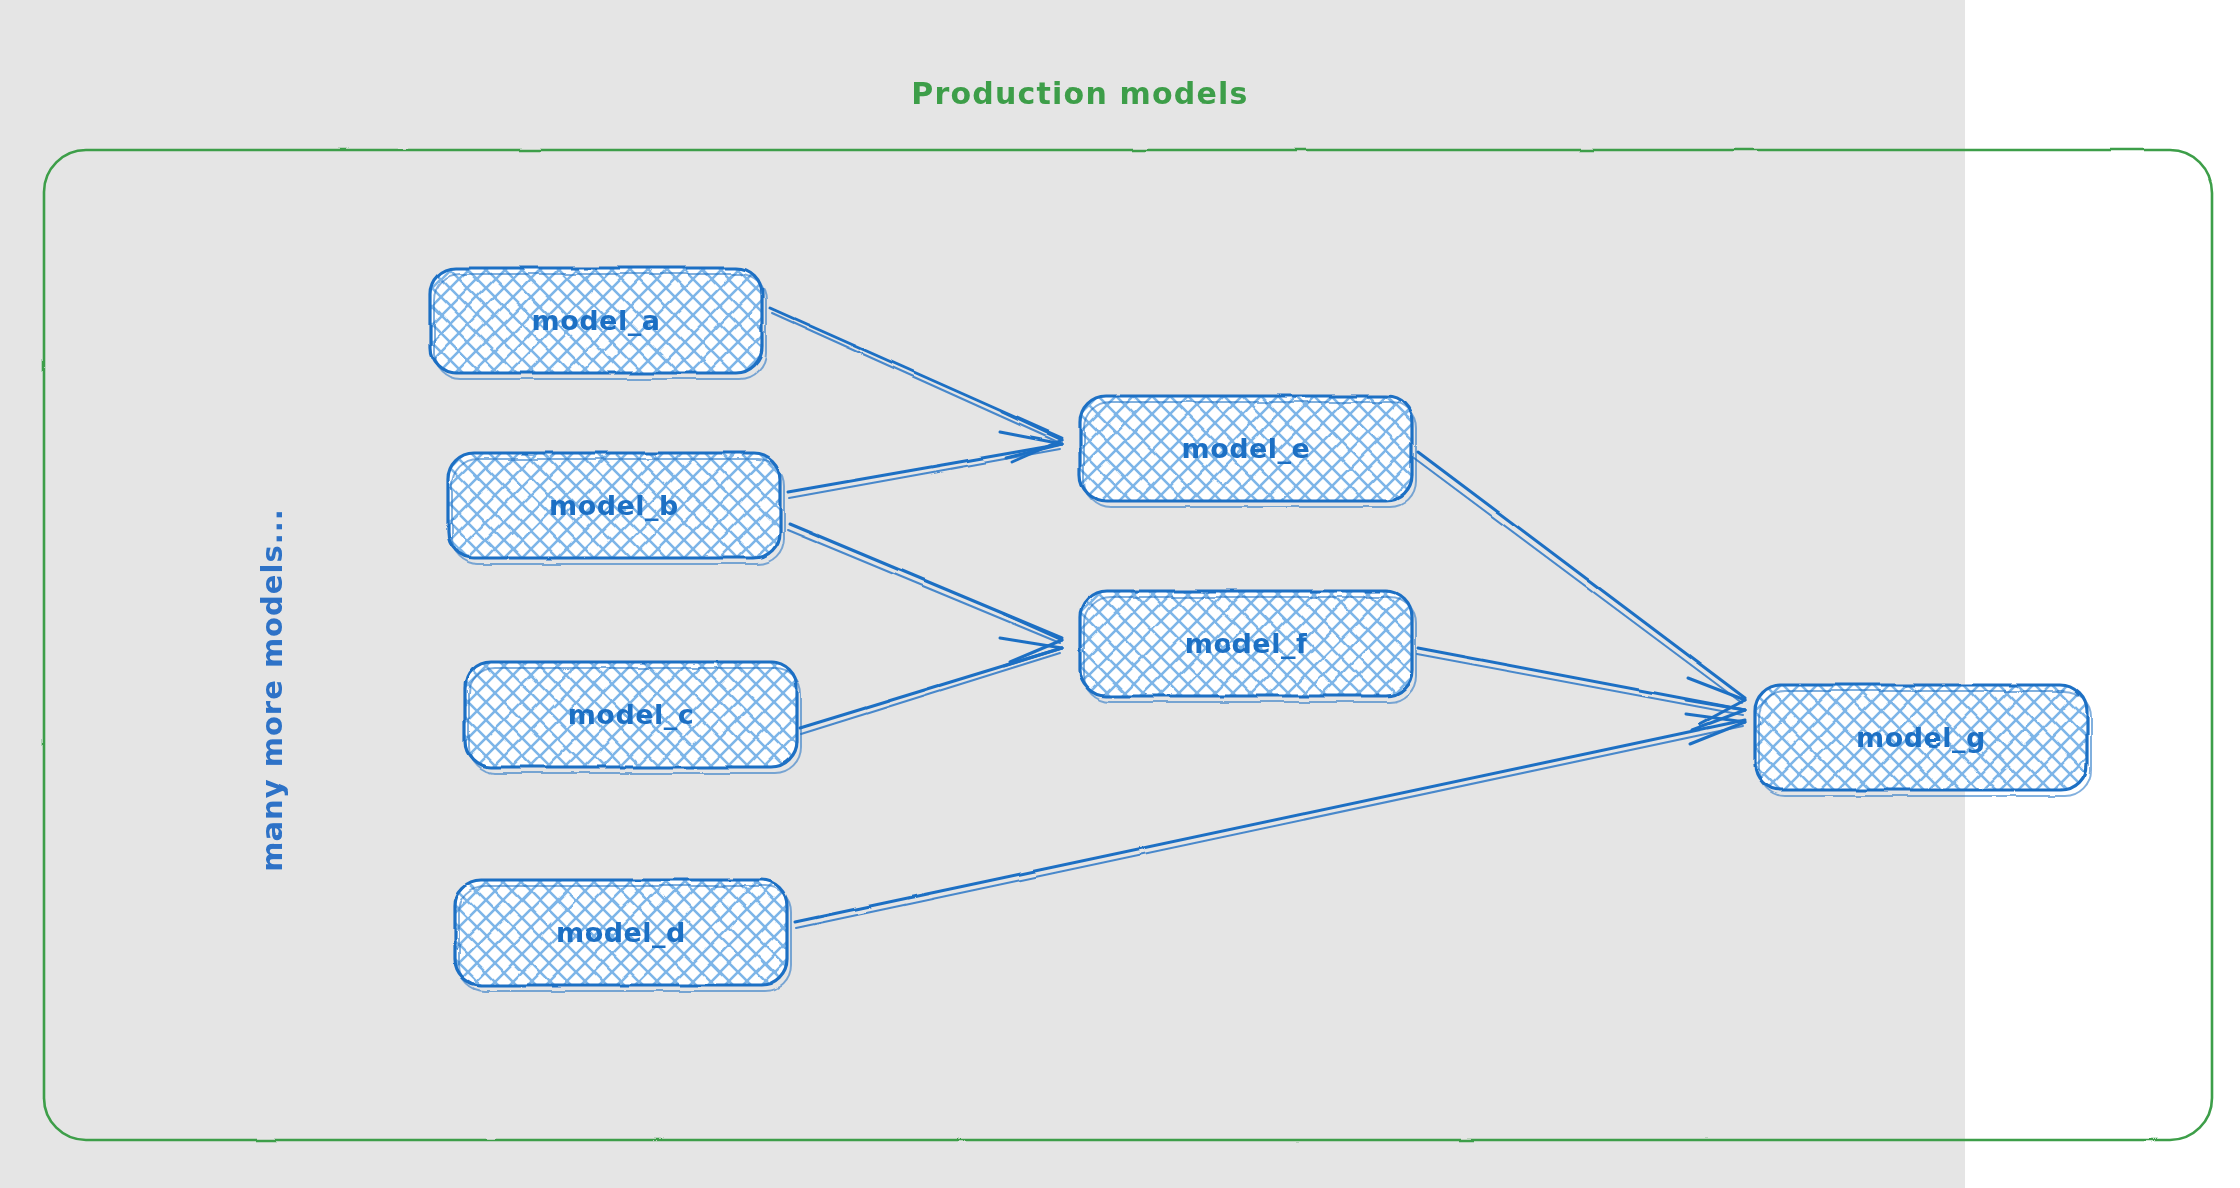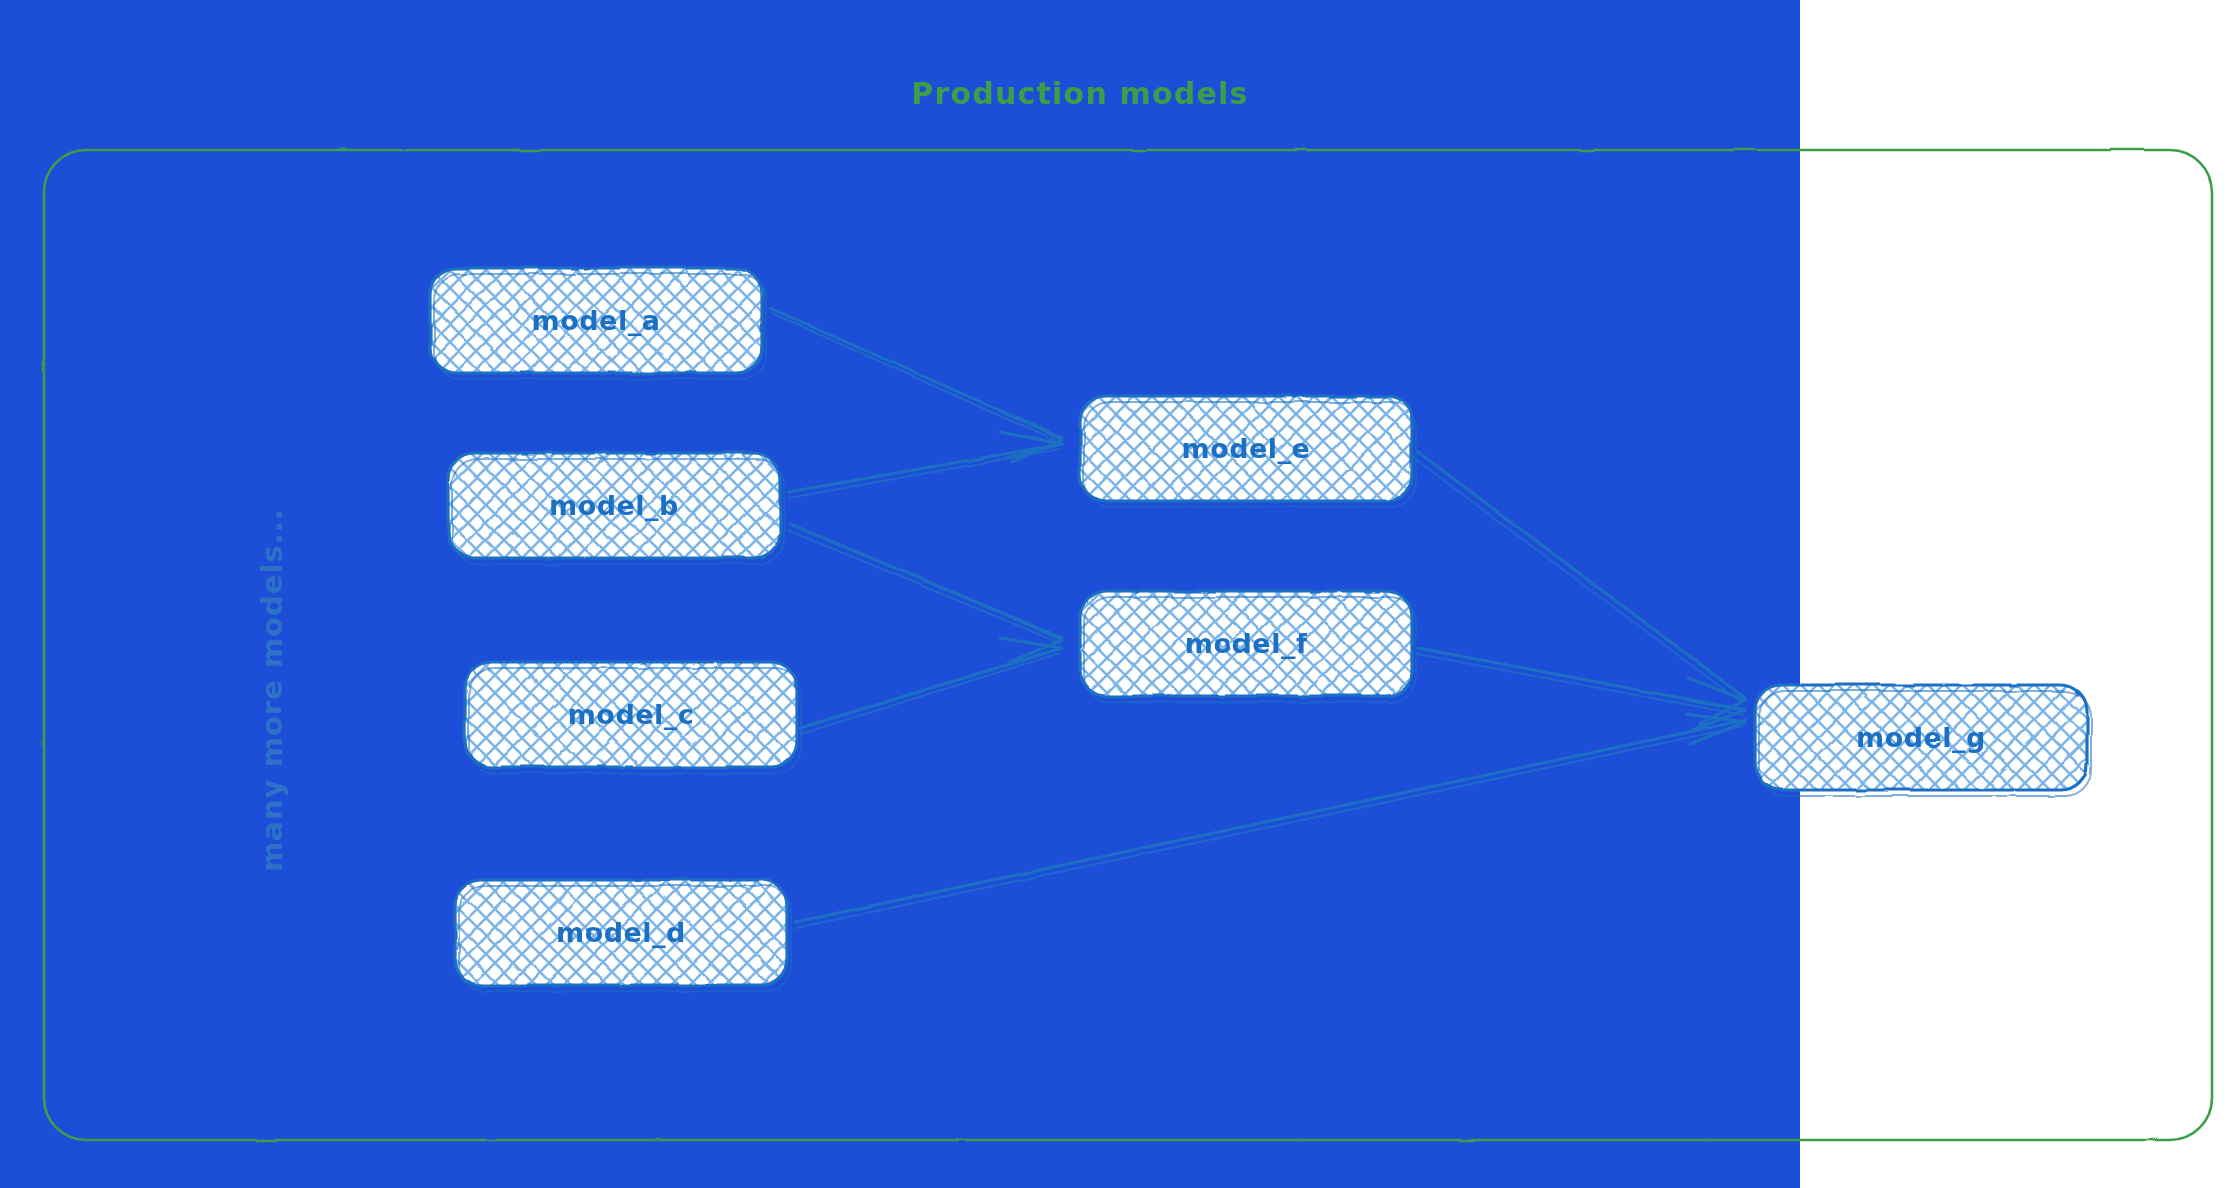--- a/index.html
+++ b/index.html
@@ -8,23 +8,23 @@
     background: #ffffff;
   }
   body {
     width: 2240px;
     height: 1188px;
     font-family: "DejaVu Sans", sans-serif;
     overflow: hidden;
   }
   #stage {
     position: relative;
-    width: 1800px;
+    width: 1965px;
     height: 1188px;
-    background: #1d4ed8;
+    background: #e5e5e5;
   }
   #diagram-svg {
     display: block;
     width: 2240px;
     height: 1188px;
   }
   .title-text {
     font-family: "DejaVu Sans", sans-serif;
     font-size: 30px;
     font-weight: 700;

